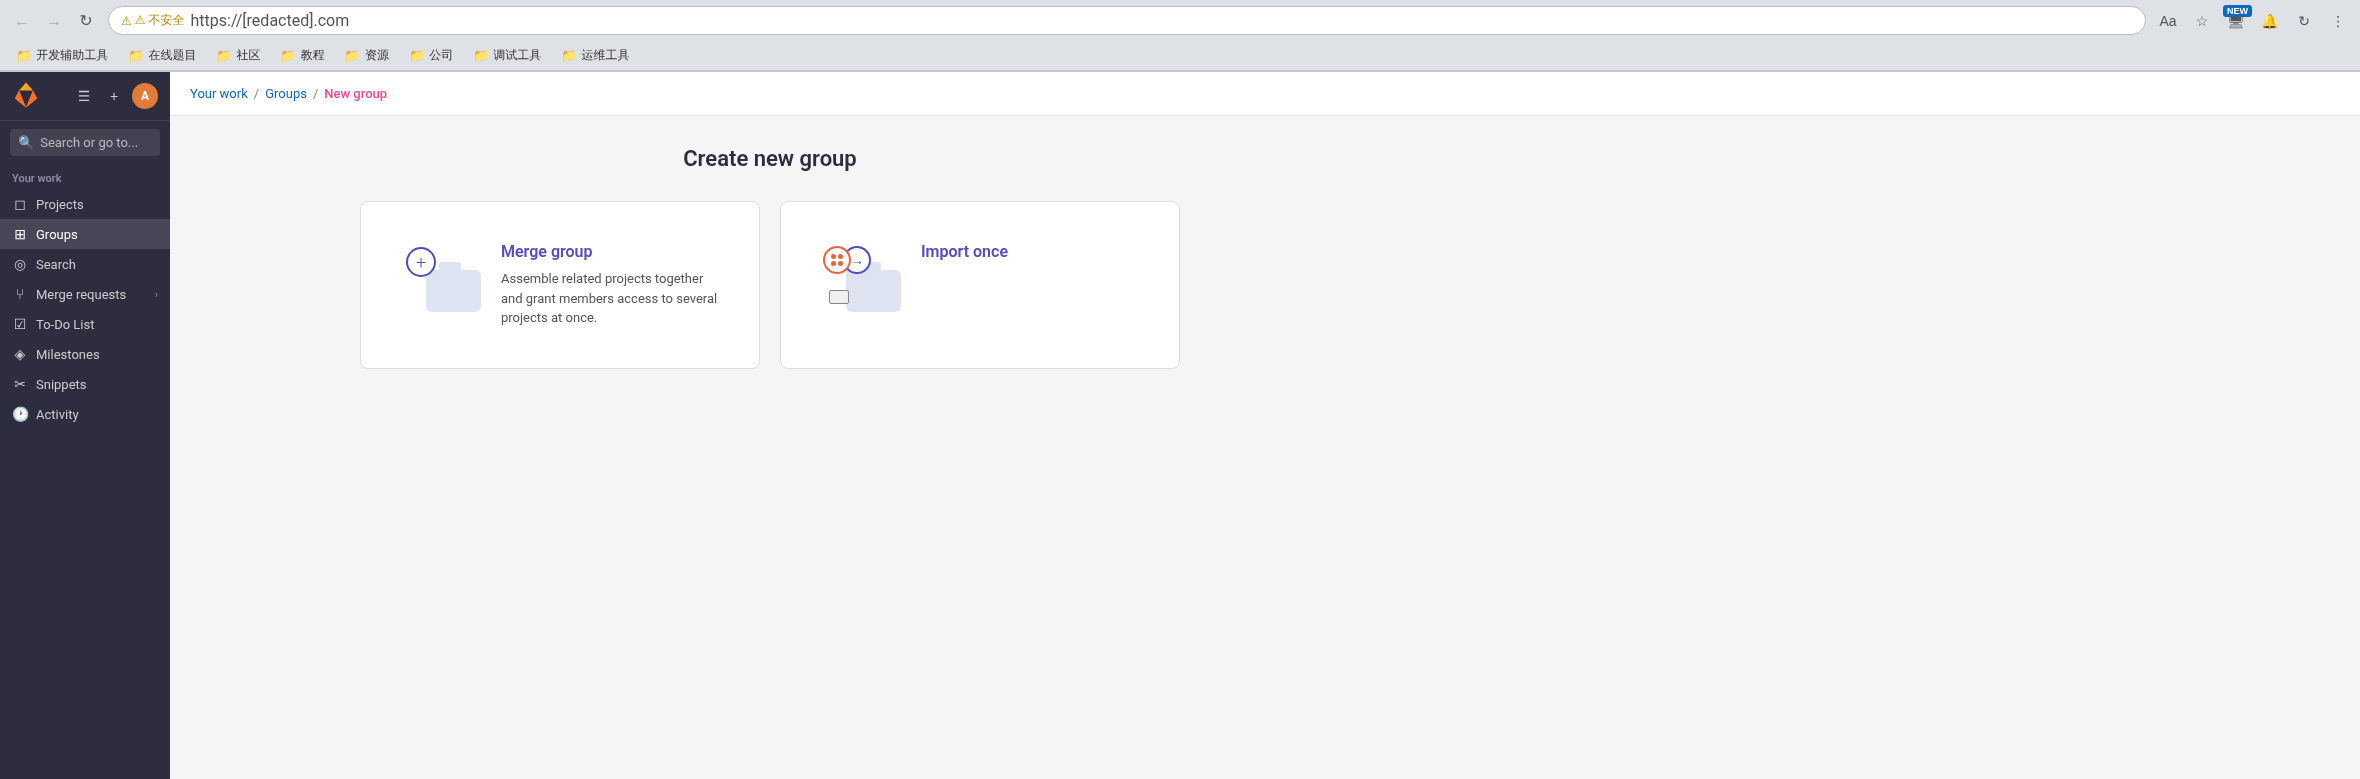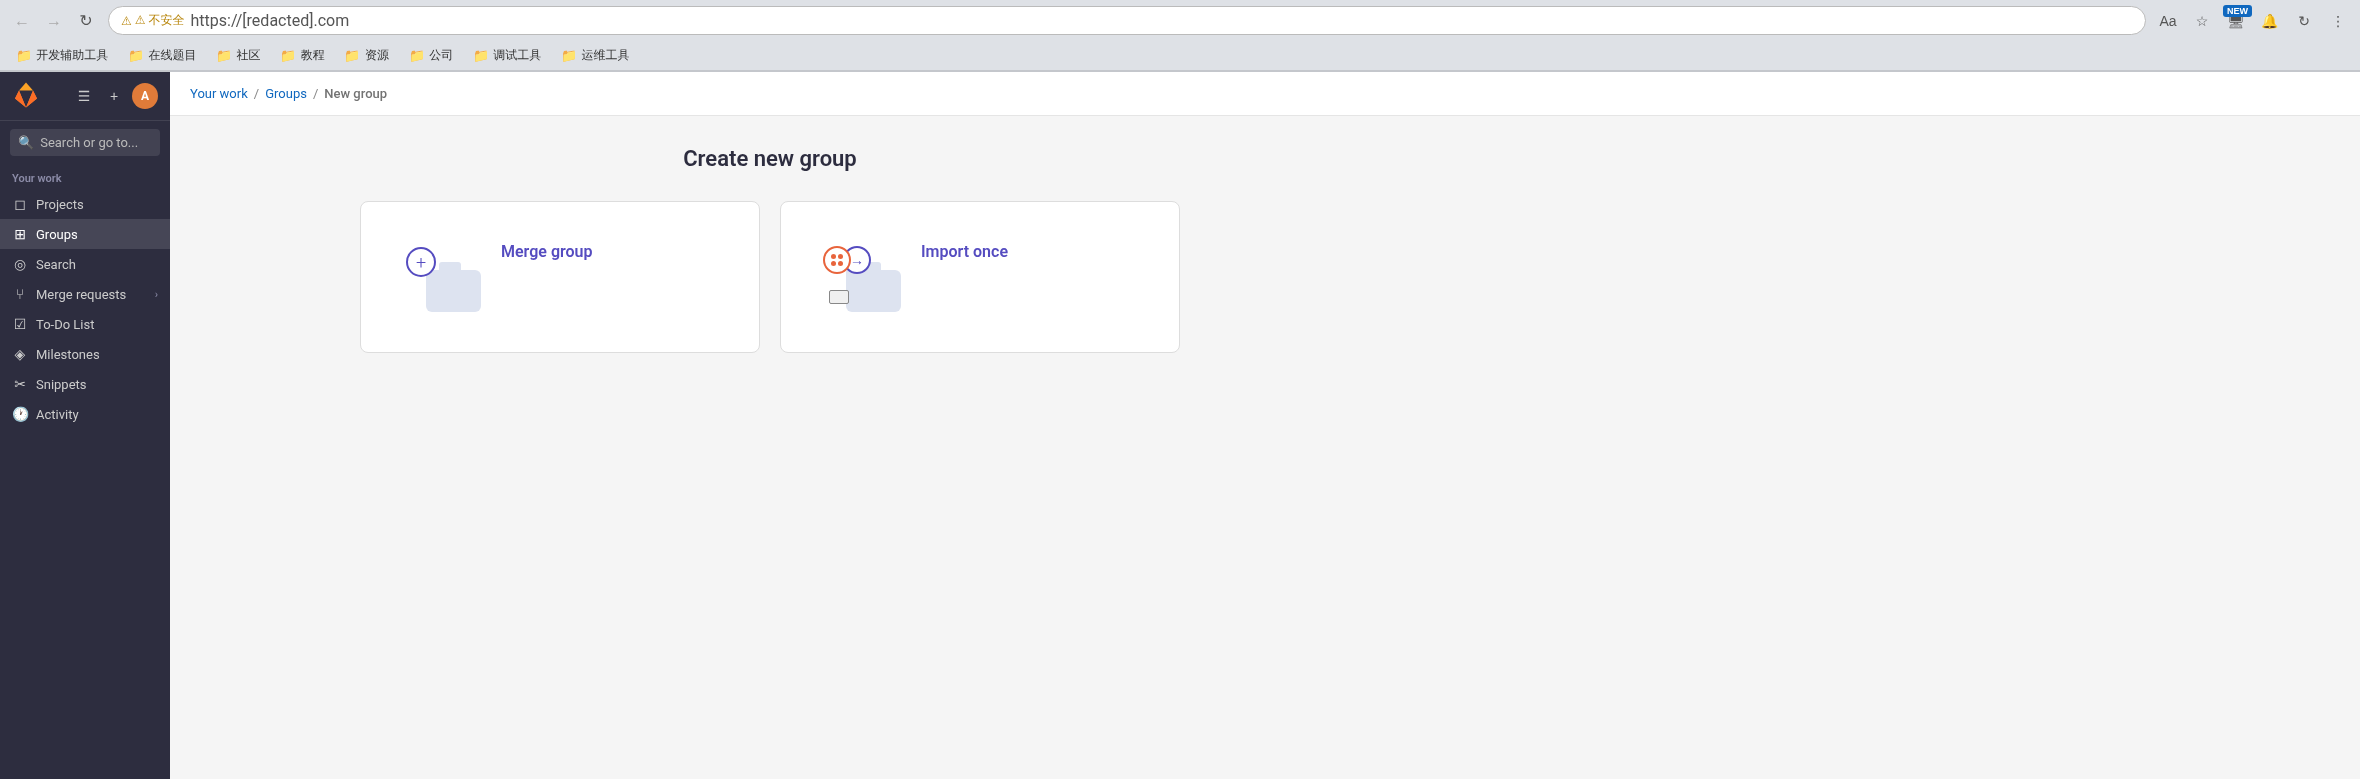--- a/index.html
+++ b/index.html
@@ -186,21 +186,21 @@
       align-items: center;
       gap: 6px;
       font-size: 13px;
     }
     .breadcrumb-link {
       color: #1068bf;
       cursor: pointer;
       text-decoration: none;
     }
     .breadcrumb-sep { color: #888; }
-    .breadcrumb-current { color: #737373; font-weight: 500; }
+    .breadcrumb-current { color: #ec4899; font-weight: 500; }
 
     
     .page-body {
       padding: 30px 8px;
       max-width: 1200px;
     }
     .page-title {
       text-align: center;
       font-size: 22px;
       font-weight: 600;
@@ -428,20 +428,21 @@
             <div class="create-group-icon">
 
               <div style="position:absolute; bottom:0; right:0; width:55px; height:42px; background:#dde3f0; border-radius:2px 6px 6px 6px;"></div>
               <div style="position:absolute; bottom:42px; right:20px; width:22px; height:8px; background:#dde3f0; border-radius:3px 3px 0 0;"></div>
 
               <div class="plus-circle">+</div>
             </div>
           </div>
           <div class="card-text">
             <h3>Merge group</h3>
+            <p>Assemble related projects together and grant members access to several projects at once.</p>
           </div>
         </div>
 
         <div class="option-card">
           <div class="card-icon-area">
             <div class="import-group-icon">
 
               <div style="position:absolute; bottom:0; right:0; width:55px; height:42px; background:#dde3f0; border-radius:2px 6px 6px 6px;"></div>
               <div style="position:absolute; bottom:42px; right:20px; width:22px; height:8px; background:#dde3f0; border-radius:3px 3px 0 0;"></div>
 

